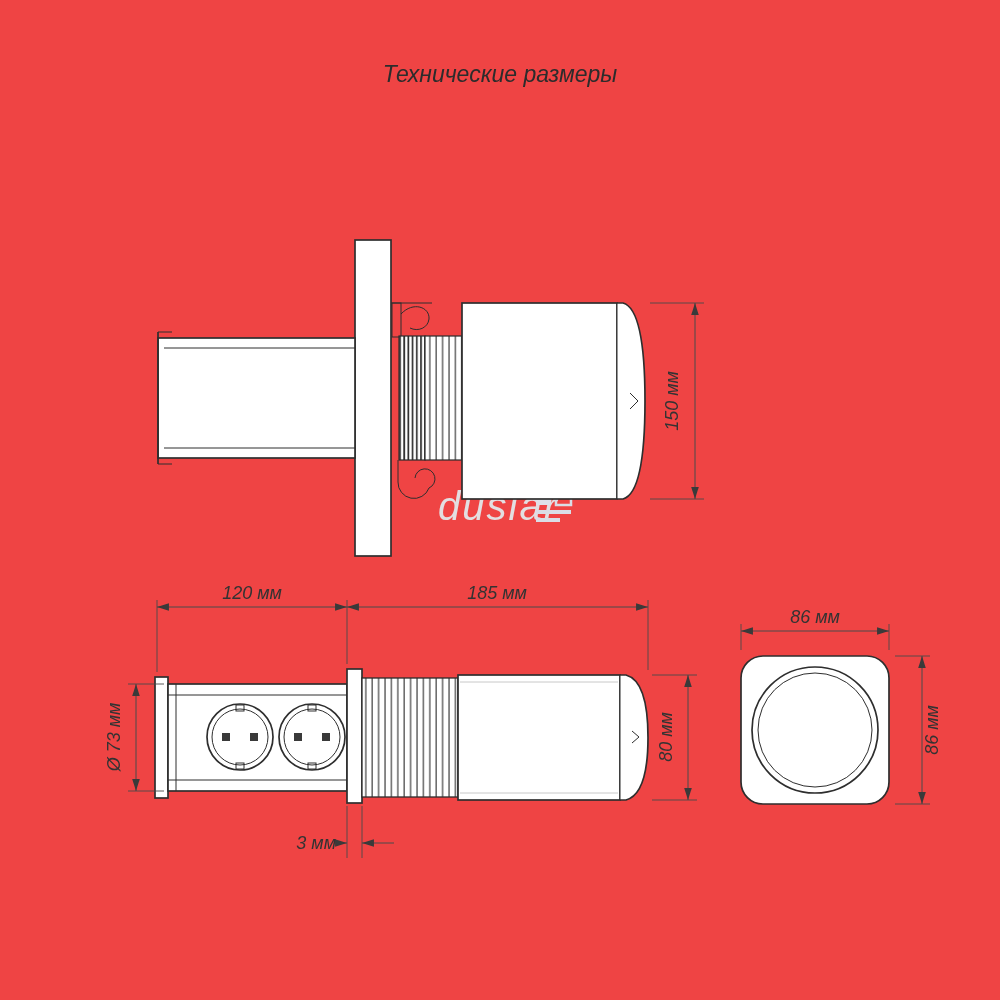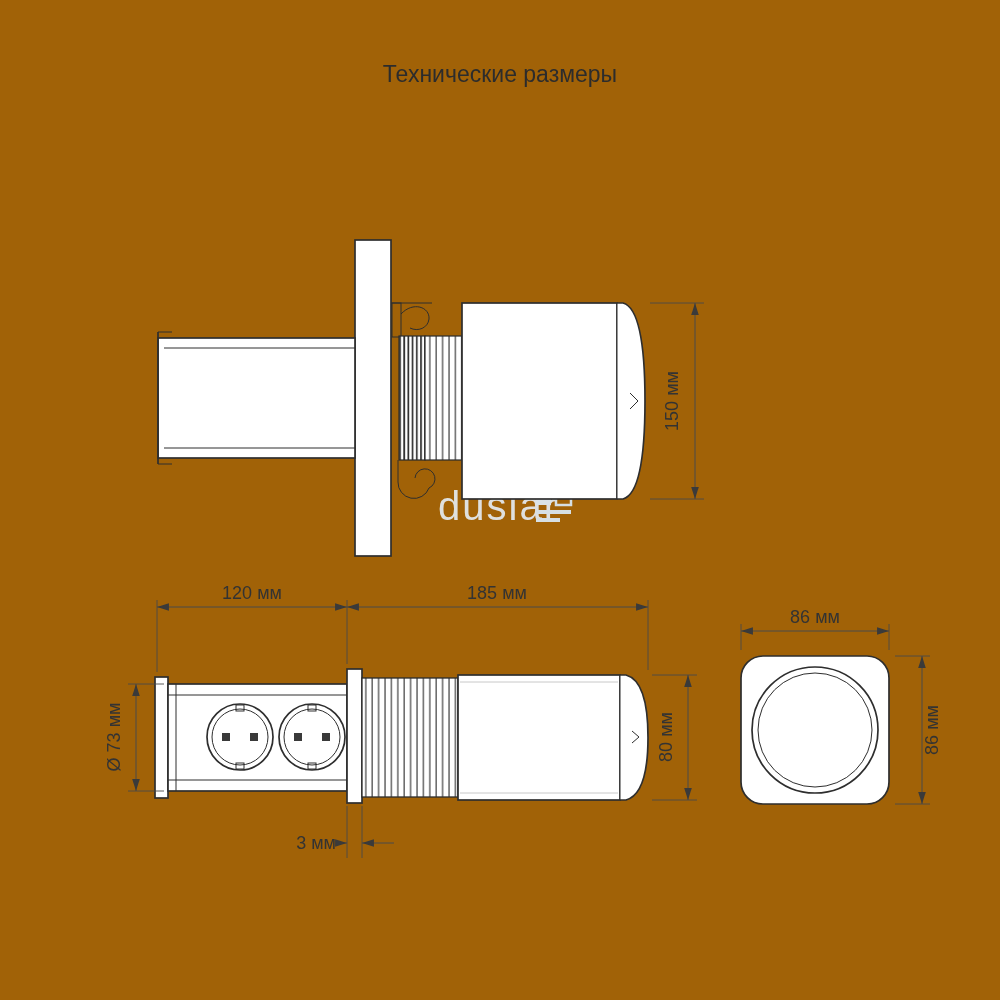--- a/index.html
+++ b/index.html
@@ -1,21 +1,22 @@
 <!DOCTYPE html>
 <html><head>
 <meta charset="utf-8">
 <style>
   html,body{margin:0;padding:0;background:#fff;}
   .sheet{
     position:relative;
     width:1000px;height:1000px;
-    background:#a16207;
+    background:#ef4444;
     font-family:"Liberation Sans", sans-serif;
     overflow:hidden;
+    font-style:italic;
   }
   svg{display:block;}
   .outline{fill:#ffffff;stroke:#2e2e2e;stroke-width:1.7;}
   .outline-thin{fill:none;stroke:#2e2e2e;stroke-width:1;}
   .shade{fill:none;stroke:#c8c8c8;stroke-width:1;}
   .dimline{fill:none;stroke:#4a4a4a;stroke-width:1;}
   .extline{fill:none;stroke:#4a4a4a;stroke-width:0.9;}
   .dim-label{font-family:"Liberation Sans",sans-serif;font-size:18px;fill:#333333;}
   .page-title{font-family:"Liberation Sans",sans-serif;font-size:23px;fill:#2c2c2c;}
   .wm-text{font-family:"Liberation Sans",sans-serif;font-size:40px;fill:#e3e7ea;letter-spacing:2px;}

